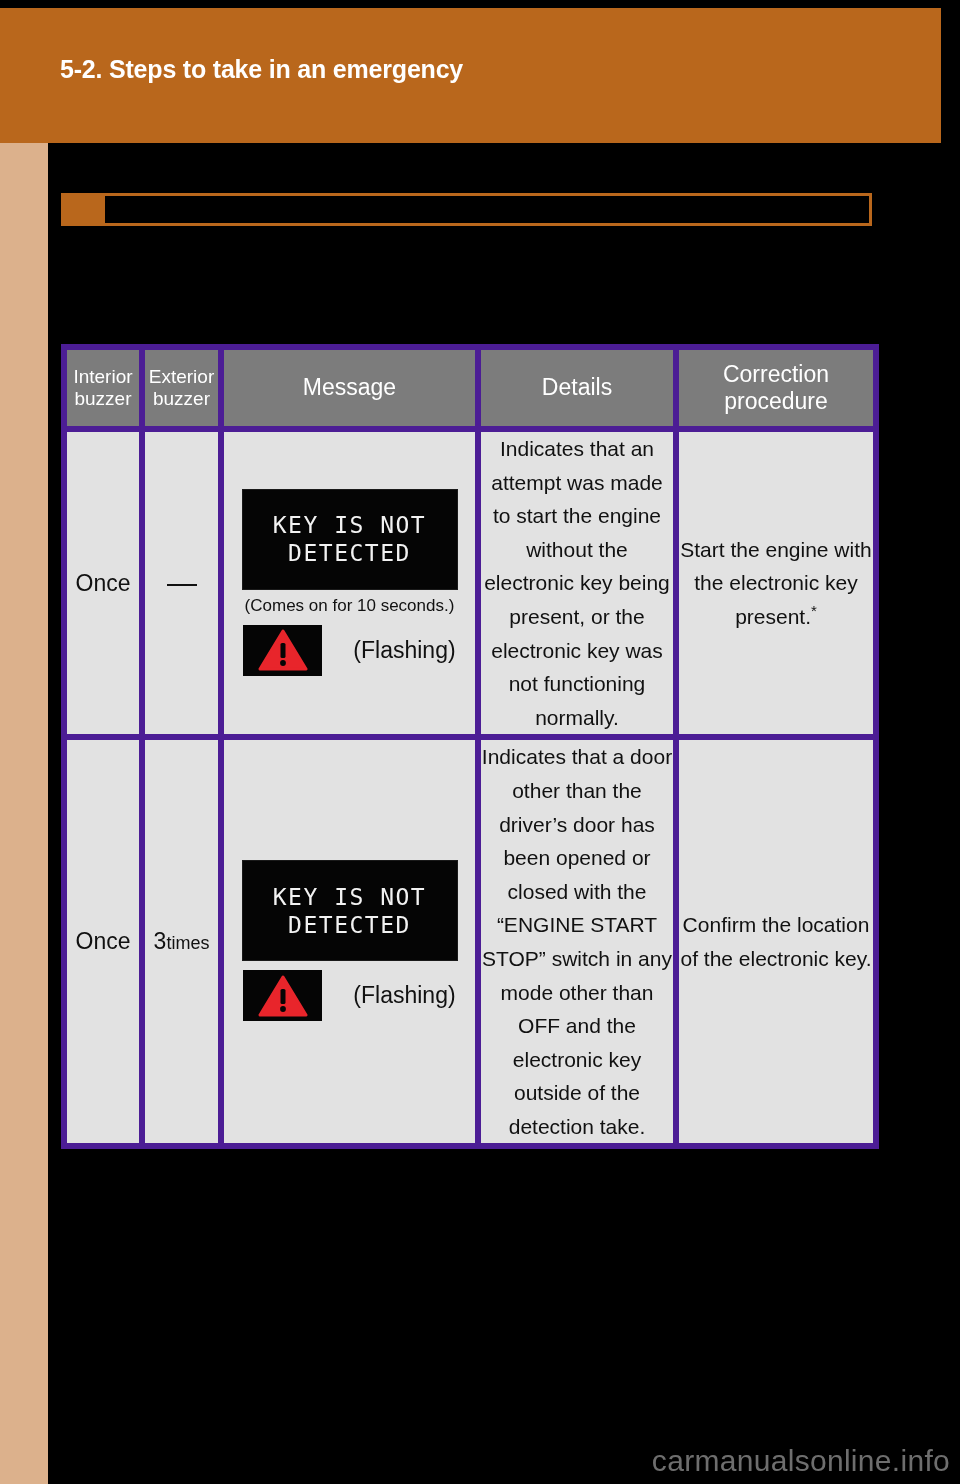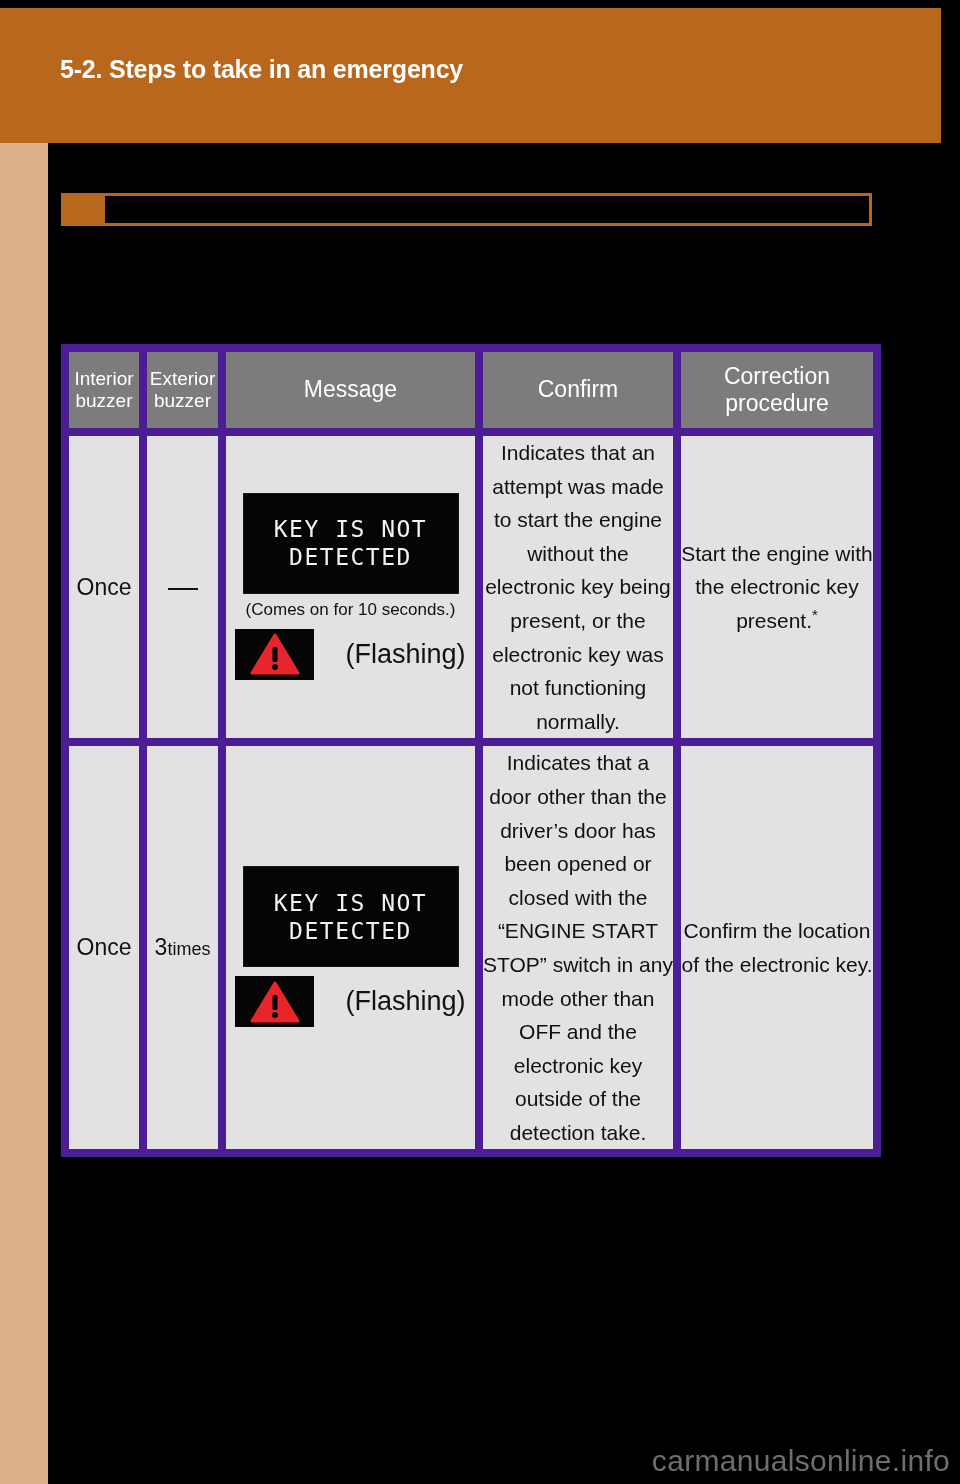--- a/index.html
+++ b/index.html
@@ -89,21 +89,21 @@
     top: 344px;
     width: 812px;
   }
   table.msg-table {
     border-collapse: collapse;
     width: 812px;
     table-layout: fixed;
     background: #e2e2e2;
   }
   table.msg-table td, table.msg-table th {
-    border: 8px solid #4c1d95;
+    border: 6px solid #4c1d95;
     vertical-align: middle;
     padding: 0;
   }
   thead th {
     background: #7c7c7c;
     color: #ffffff;
     font-weight: normal;
     text-align: center;
     height: 76px;
     line-height: 1.18;
@@ -186,21 +186,21 @@
     width: 79px;
     height: 51px;
     background: #050505;
     display: flex;
     align-items: center;
     justify-content: center;
   }
   .warn-tri { display: block; }
   .flashing-label {
     margin-left: 31px;
-    font-size: 27px;
+    font-size: 23px;
     color: #111111;
     white-space: nowrap;
   }
   .sup-star {
     font-size: 15px;
     vertical-align: super;
     line-height: 0;
   }
 
   
@@ -245,21 +245,21 @@
             <div>buzzer</div>
           </th>
           <th class="th-small">
             <div>Exterior</div>
             <div>buzzer</div>
           </th>
           <th class="th-big">
             <div>Message</div>
           </th>
           <th class="th-big">
-            <div>Confirm</div>
+            <div>Details</div>
           </th>
           <th class="th-big">
             <div>Correction</div>
             <div>procedure</div>
           </th>
         </tr>
       </thead>
       <tbody>
 
         <tr>

